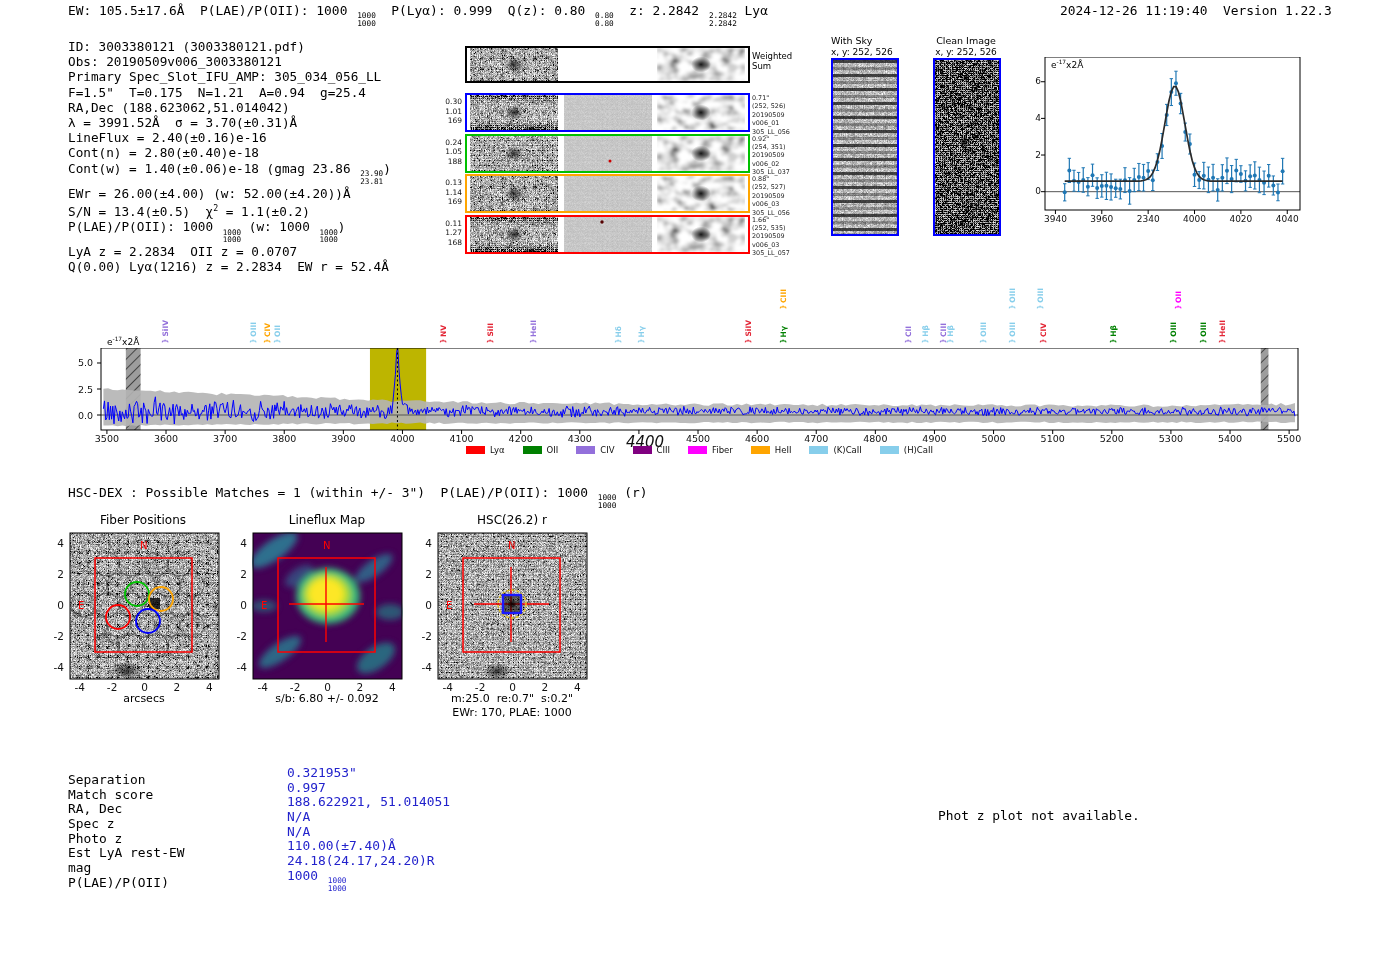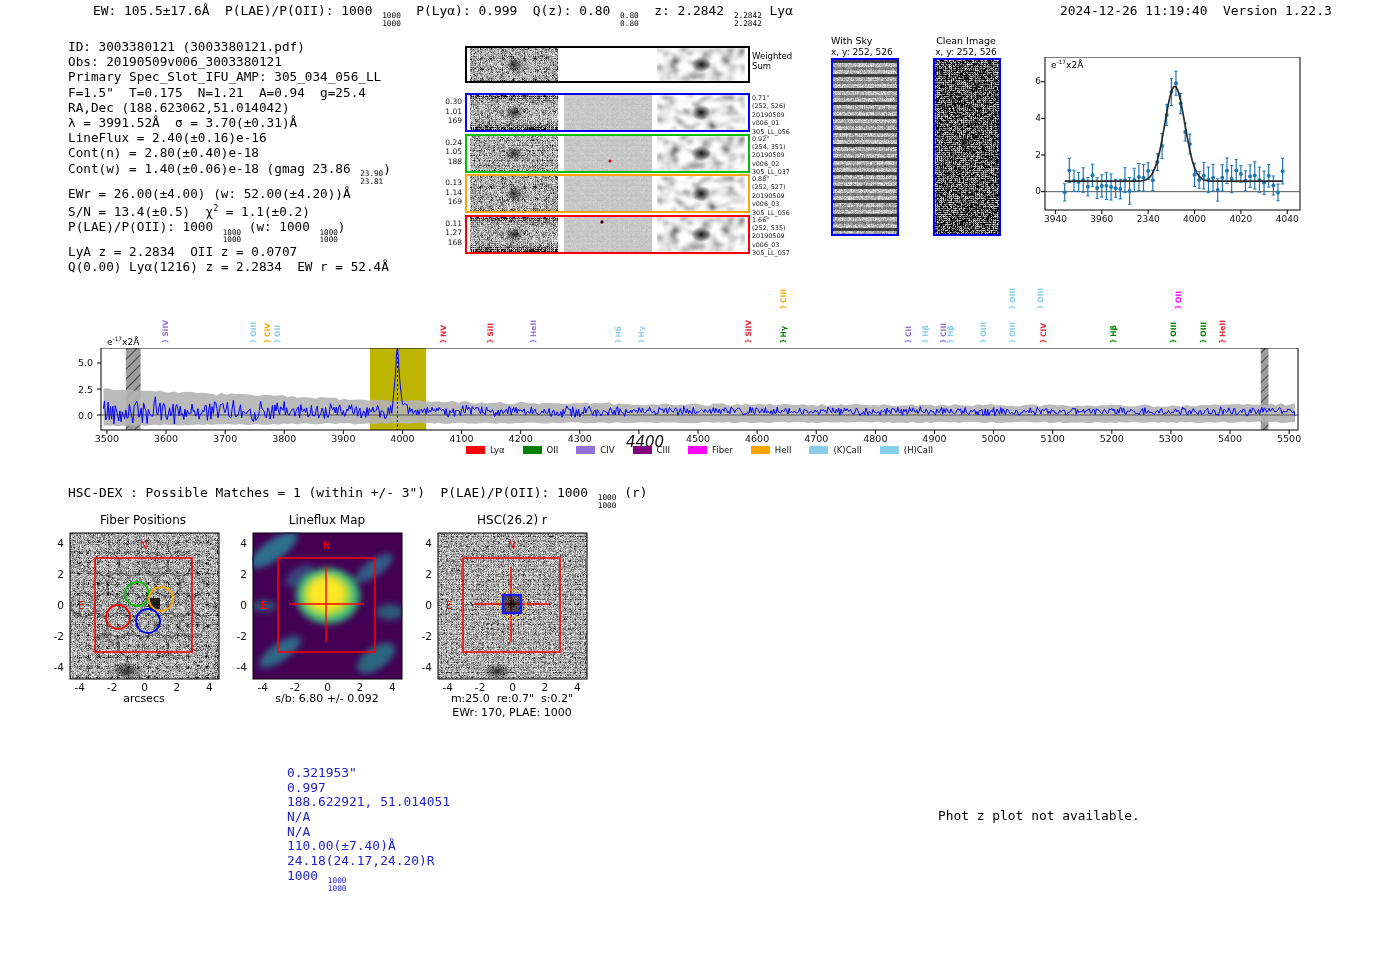--- a/index.html
+++ b/index.html
@@ -123,21 +123,21 @@
       </radialGradient>
   <pattern id="hatch" width="7" height="7" patternUnits="userSpaceOnUse" patternTransform="rotate(45)">
     <rect width="7" height="7" fill="#9d9d9d"></rect>
     <line x1="0" y1="0" x2="0" y2="7" stroke="#2e2e2e" stroke-width="1.6"></line>
   </pattern>
 </defs>
 </svg>
 
 <div id="root">
 
-  <div class="abs mono hdr" style="left:68px;top:3px;margin-left:25px;">EW: 105.5±17.6Å  P(LAE)/P(OII): 1000 <span class="stk"><span>1000</span><span>1000</span></span>  P(Lyα): 0.999  Q(z): 0.80 <span class="stk"><span>0.80</span><span>0.80</span></span>  z: 2.2842 <span class="stk"><span>2.2842</span><span>2.2842</span></span> Lyα</div>
+  <div class="abs mono hdr" style="left:68px;top:3px;">EW: 105.5±17.6Å  P(LAE)/P(OII): 1000 <span class="stk"><span>1000</span><span>1000</span></span>  P(Lyα): 0.999  Q(z): 0.80 <span class="stk"><span>0.80</span><span>0.80</span></span>  z: 2.2842 <span class="stk"><span>2.2842</span><span>2.2842</span></span> Lyα</div>
   <div class="abs mono hdr" style="left:1052px;top:3px;margin-left:8px;"><span>2024-12-26 11:19:40</span><span>  </span><span>Version 1.22.3</span></div>
 
   <div id="info-lines" class="abs mono" style="left:68px;top:39px;"><div class="iline">ID: 3003380121 (3003380121.pdf)</div><div class="iline">Obs: 20190509v006_3003380121</div><div class="iline">Primary Spec_Slot_IFU_AMP: 305_034_056_LL</div><div class="iline">F=1.5"  T=0.175  N=1.21  A=0.94  g=25.4</div><div class="iline">RA,Dec (188.623062,51.014042)</div><div class="iline">λ = 3991.52Å  σ = 3.70(±0.31)Å</div><div class="iline">LineFlux = 2.40(±0.16)e-16</div><div class="iline">Cont(n) = 2.80(±0.40)e-18</div><div class="iline">Cont(w) = 1.40(±0.06)e-18 (gmag 23.86 <span class="stk"><span>23.90</span><span>23.81</span></span>)</div><div class="iline">EWr = 26.00(±4.00) (w: 52.00(±4.20))Å</div><div class="iline">S/N = 13.4(±0.5)  χ<sup>2</sup> = 1.1(±0.2)</div><div class="iline">P(LAE)/P(OII): 1000 <span class="stk"><span>1000</span><span>1000</span></span> (w: 1000 <span class="stk"><span>1000</span><span>1000</span></span>)</div><div class="iline">LyA z = 2.2834  OII z = 0.0707</div><div class="iline">Q(0.00) Lyα(1216) z = 2.2834  EW r = 52.4Å</div></div>
 
   <div id="cut2d" class="abs" style="left:443px;top:30px;width:360px;height:228px;">
     <div class="cell-hd" style="left:24px;top:3px;">2D Spec</div>
     <div class="cell-hd" style="left:118px;top:3px;">Pixel Flat</div>
     <div class="cell-hd" style="left:211px;top:3px;">Smoothed</div>
     <div id="rows2d">
         <div class="abs" style="left: 22px; top: 16px; width: 281px; height: 33px; border: 2px solid rgb(0, 0, 0); background: rgb(255, 255, 255);">
@@ -828,17 +828,18 @@
       <div class="mtickx" style="left: 532.9px; top: 681px; width: 24px;">2</div>
       <div class="mticky" style="left: 410px; top: 567.8px; width: 22px;">2</div>
       <div class="mtickx" style="left: 565.3px; top: 681px; width: 24px;">4</div>
       <div class="mticky" style="left: 410px; top: 536.6px; width: 22px;">4</div>
     </div>
   <div class="pcap" style="left:44px;top:692px;">arcsecs</div>
   <div class="pcap" style="left:227px;top:692px;">s/b: 6.80 +/- 0.092</div>
   <div class="pcap" style="left:412px;top:692px;">m:25.0  re:0.7"  s:0.2"</div>
   <div class="pcap" style="left:412px;top:706px;">EWr: 170, PLAE: 1000</div>
 
+  <div id="mt-labels" class="abs mono" style="left:68px;top:773px;font-size:12.9px;line-height:14.65px;"><div>Separation</div><div>Match score</div><div>RA, Dec</div><div>Spec z</div><div>Photo z</div><div>Est LyA rest-EW</div><div>mag</div><div>P(LAE)/P(OII)</div></div>
   <div id="mt-values" class="abs mono blue" style="left:287px;top:766px;font-size:12.9px;line-height:14.65px;"><div>0.321953"</div><div>0.997</div><div>188.622921, 51.014051</div><div>N/A</div><div>N/A</div><div>110.00(±7.40)Å</div><div>24.18(24.17,24.20)R</div><div>1000 <span class="stk"><span>1000</span><span>1000</span></span></div></div>
 
   <div class="abs mono" style="left:938px;top:808px;font-size:12.9px;">Phot z plot not available.</div>
 
 </div>
 
 </body></html>

